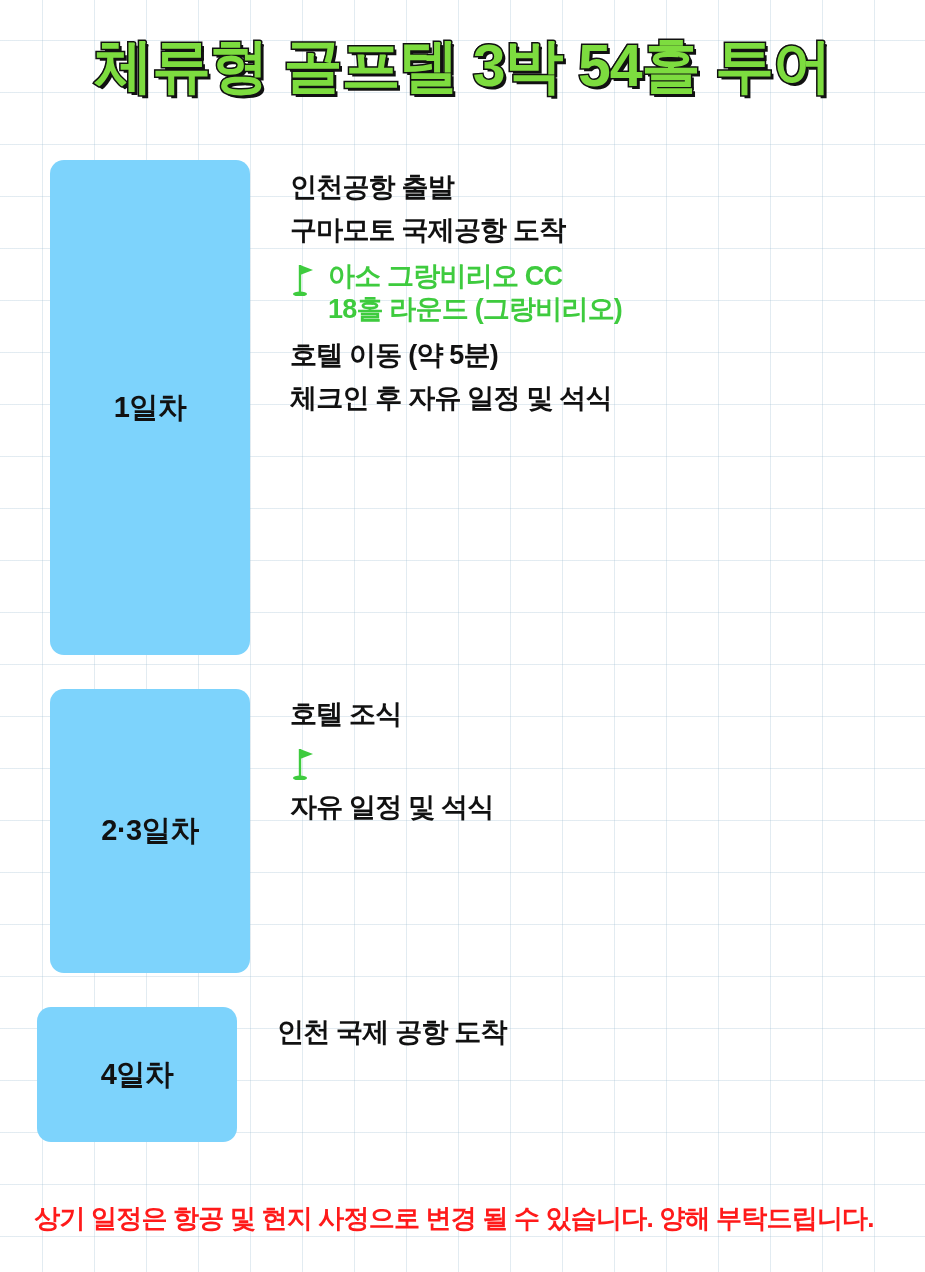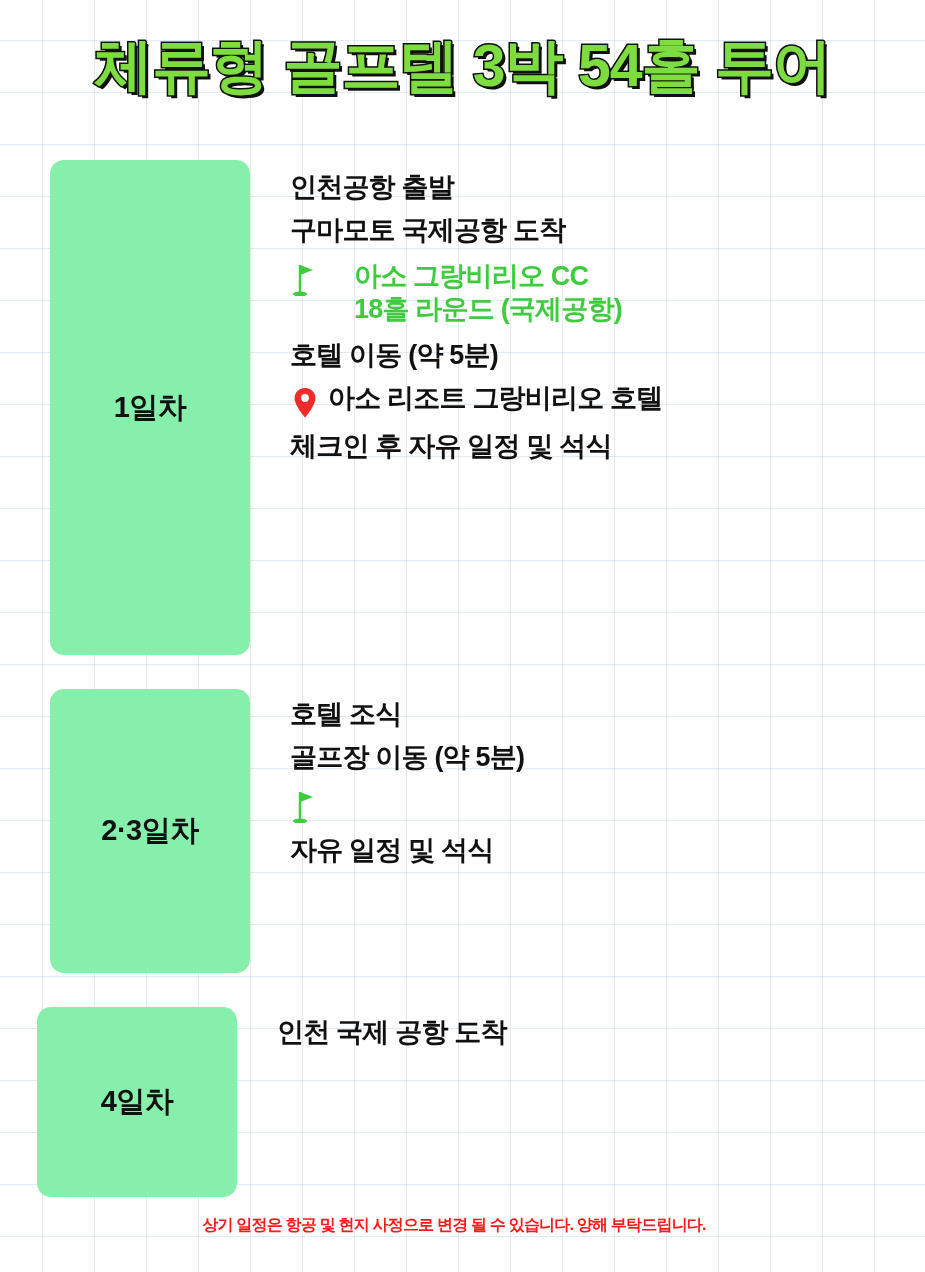--- a/index.html
+++ b/index.html
@@ -66,21 +66,21 @@
     left: 0;
     width: 925px;
   }
   .day-row {
     position: relative;
     display: flex;
     align-items: stretch;
     margin-bottom: 34px;
   }
   .day-label-box {
-    background: #86efac;
+    background: #7dd3fc;
     border-radius: 14px;
     width: 200px;
     min-width: 200px;
     margin-left: 50px;
     display: flex;
     align-items: center;
     justify-content: center;
   }
   .day-label {
     font-size: 29px;
@@ -100,21 +100,20 @@
     font-size: 27px;
     font-weight: bold;
     color: #111111;
     line-height: 1.0;
     padding: 8px 0;
     letter-spacing: -0.8px;
     white-space: nowrap;
   }
   .item.green {
     color: #3ecb3e;
-    gap: 26px;
   }
   .item.with-icon {
     display: flex;
     align-items: flex-start;
   }
   .item .icon {
     display: inline-flex;
     align-items: center;
     justify-content: center;
     width: 30px;
@@ -128,30 +127,30 @@
     flex-direction: column;
   }
   .item .multi-line span {
     padding: 3px 0;
   }
 
   
   #row-day1 .day-label-box { height: 495px; }
   #row-day1 .day-items { padding-top: 6px; }
   #row-day23 .day-label-box { height: 284px; }
-  #row-day4 .day-label-box { height: 190px; margin-left: 37px; }
+  #row-day4 .day-label-box { height: 135px; margin-left: 37px; }
 
   
   #footer-note {
     position: absolute;
     bottom: 36px;
     left: 0;
     width: 908px;
     text-align: center;
-    font-size: 16px;
+    font-size: 26px;
     font-weight: bold;
     color: #ff1a1a;
     letter-spacing: -0.8px;
   }
 </style>
 </head>
 <body>
 
 <div id="grid-bg"></div>
 
@@ -174,47 +173,37 @@
         <div class="item with-icon green">
           <span class="icon">
             <svg width="26" height="34" viewBox="0 0 26 34">
               <path d="M8 32 L8 3" stroke="#3ecb3e" stroke-width="2.4" fill="none"></path>
               <path d="M8 3 L21 8 L8 13 Z" fill="#3ecb3e"></path>
               <ellipse cx="8" cy="32" rx="7" ry="2.4" fill="#3ecb3e"></ellipse>
             </svg>
           </span>
           <span class="multi-line">
             <span>아소 그랑비리오 CC</span>
-            <span>18홀 라운드 (국제공항)</span>
+            <span>18홀 라운드 (그랑비리오)</span>
           </span>
         </div>
 
         <div class="item">호텔 이동 (약 5분)</div>
 
-        <div class="item with-icon">
-          <span class="icon">
-            <svg width="24" height="32" viewBox="0 0 24 32">
-              <path d="M12 1 C6 1 1.6 5.4 1.6 11.2 C1.6 18.6 12 30.5 12 30.5 C12 30.5 22.4 18.6 22.4 11.2 C22.4 5.4 18 1 12 1 Z" fill="#ef2b2b"></path>
-              <circle cx="12" cy="11" r="3.9" fill="#ffffff"></circle>
-            </svg>
-          </span>
-          <span>아소 리조트 그랑비리오 호텔</span>
-        </div>
 
         <div class="item">체크인 후 자유 일정 및 석식</div>
       </div>
     </div>
 
     <div class="day-row" id="row-day23">
       <div class="day-label-box">
         <span class="day-label">2·3일차</span>
       </div>
       <div class="day-items">
         <div class="item">호텔 조식</div>
-        <div class="item">골프장 이동 (약 5분)</div>
 
         <div class="item with-icon green">
           <span class="icon">
             <svg width="26" height="34" viewBox="0 0 26 34">
               <path d="M8 32 L8 3" stroke="#3ecb3e" stroke-width="2.4" fill="none"></path>
               <path d="M8 3 L21 8 L8 13 Z" fill="#3ecb3e"></path>
               <ellipse cx="8" cy="32" rx="7" ry="2.4" fill="#3ecb3e"></ellipse>
             </svg>
           </span>
         </div>

